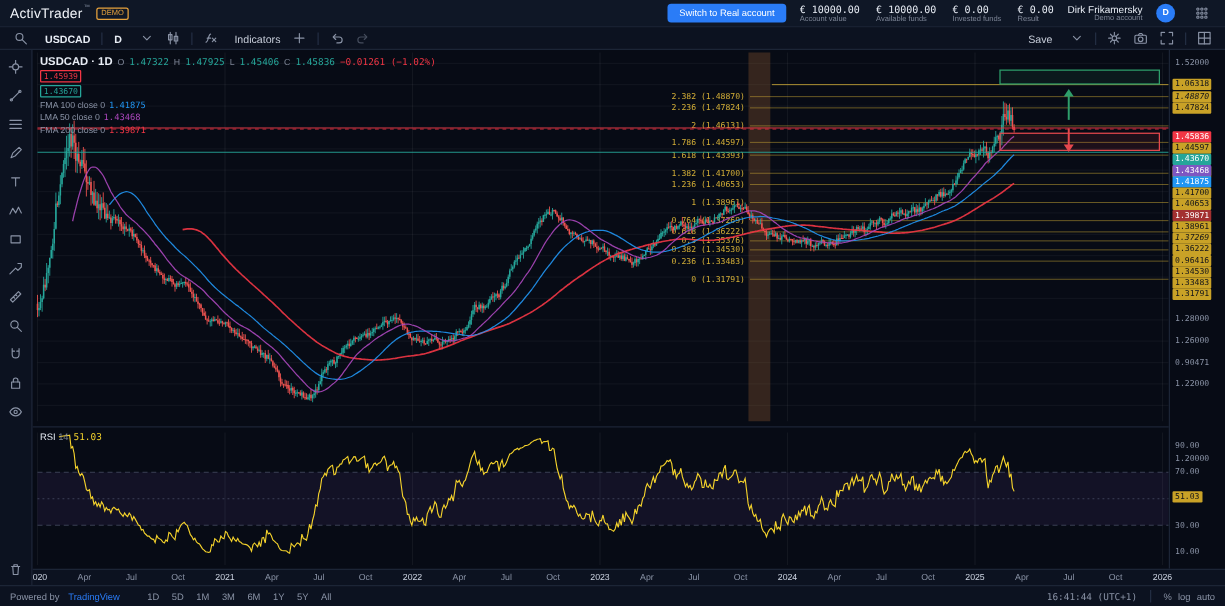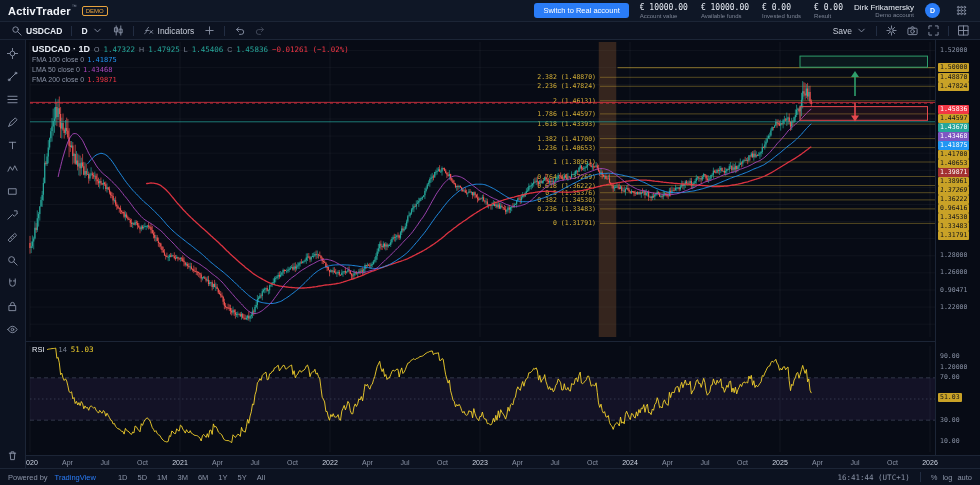--- a/index.html
+++ b/index.html
@@ -1,35 +1,35 @@
 <!DOCTYPE html>
 <html><head>
 <meta charset="utf-8">
 <style>
 *{margin:0;padding:0;box-sizing:border-box}
 html,body{background:#05080f}
 #root{position:relative;width:980px;height:485px;background:#070b15;font-family:"Liberation Sans","DejaVu Sans",sans-serif;color:#c6ccd8;overflow:hidden;user-select:none}
 svg#chart{position:absolute;left:0;top:0;pointer-events:none}
 #topbar{position:absolute;left:0;top:0;width:980px;height:22px;background:#0f1726;border-bottom:1px solid #1c2536;display:flex;align-items:center;padding:0 8px;z-index:5}
-.logo{font-size:11px;font-weight:bold;color:#f2f5fa;letter-spacing:.2px}
+.logo{font-size:11px;font-weight:normal;color:#f2f5fa;letter-spacing:.2px}
 .logo-tm{font-size:5px;color:#8a93a6;margin-left:1px;align-self:flex-start;margin-top:3px}
 .badge{font-size:6px;color:#e8a33d;border:1px solid #e8a33d;border-radius:2px;padding:0 3px;margin-left:5px;line-height:8px}
 #hdr-right{margin-left:auto;display:flex;align-items:center;gap:11px}
 .switch-btn{background:#2a7cf7;color:#fff;font-size:7.5px;border:none;border-radius:3px;padding:3px 9px;font-family:inherit;cursor:pointer}
 #metrics{display:flex;gap:13px}
 .metric .mv{font-size:8px;color:#e8edf5;font-weight:normal;font-family:"DejaVu Sans Mono",monospace}
 .metric .ml{font-size:6px;color:#7d8596;margin-top:1px}
 .user{text-align:right}
 .user .un{font-size:8px;color:#e8edf5}
 .user .us{font-size:6px;color:#7d8596}
 .avatar{width:15px;height:15px;border-radius:50%;background:#2a7cf7;color:#fff;font-size:7px;display:flex;align-items:center;justify-content:center;font-weight:bold;cursor:pointer}
 #toolbar{position:absolute;left:0;top:22px;width:980px;height:18px;background:#0c1220;border-bottom:1px solid #1c2536;display:flex;align-items:center;padding:0 6px;font-size:8.5px;z-index:5}
 #tb-left,#tb-right{display:flex;align-items:center}
 #tb-right{margin-left:auto}
-.tbtn{display:flex;align-items:center;gap:4px;padding:2px 5px;border-radius:2px;color:#c6ccd8;cursor:pointer}
+.tbtn{display:flex;align-items:center;gap:14px;padding:2px 5px;border-radius:2px;color:#c6ccd8;cursor:pointer}
 .tbtn b{color:#e8edf5;font-size:8.5px}
 .tdiv{width:1px;height:10px;background:#222d42;margin:0 4px}
 .ic{width:11px;height:11px;color:#8a93a6;display:block}
 .dim{opacity:.45}
 #side{position:absolute;left:0;top:40px;width:26px;height:428px;background:#0c1220;border-right:1px solid #1c2536;display:flex;flex-direction:column;align-items:center;padding:5px 0;gap:7px;z-index:5}
 .sideic{width:16px;height:16px;display:flex;align-items:center;justify-content:center;border-radius:2px;cursor:pointer}
 #price-axis{position:absolute;left:935px;top:40px;width:45px;height:415px;background:#070b15;border-left:1px solid #1c2536;font-family:"DejaVu Sans Mono",monospace;z-index:4}
 .axlab{position:absolute;left:2px;font-size:6.5px;color:#8a93a6;padding:0 2px;border-radius:1px;line-height:9px;white-space:nowrap}
 .axlab.level,.axlab.cur{background:#c9a227;color:#11131a}
 .axlab.last{background:#f23645;color:#fff}
@@ -41,21 +41,21 @@
 .lg-row{display:flex;gap:4px;align-items:baseline}
 .lg-title{font-size:9px;font-weight:bold;color:#e8edf5;cursor:pointer}
 .lg-k{font-size:7px;color:#7d8596}
 .lg-v{font-size:7.5px;color:#26a69a;font-family:"DejaVu Sans Mono",monospace}
 .lg-chg{font-size:7.5px;color:#f23645;font-family:"DejaVu Sans Mono",monospace}
 .lg-tag{display:table;border:1px solid;padding:0 2px;font-size:6.5px;font-family:"DejaVu Sans Mono",monospace;margin-top:2px;background:rgba(7,11,21,.75);border-radius:1px;cursor:pointer}
 .ind-row{margin-top:2px;font-size:7px;color:#8a93a6;cursor:pointer}
 .ind-v{font-family:"DejaVu Sans Mono",monospace;margin-left:3px}
 #rsi-legend{position:absolute;left:32px;top:345px;font-size:7.5px;z-index:3}
 #rsi-legend .rsi-t{color:#e8edf5}
-#rsi-legend .rsi-p{color:#7d8596;margin-left:14px}
+#rsi-legend .rsi-p{color:#7d8596;margin-left:2px}
 #rsi-legend .rsi-v{color:#f5d32c;font-family:"DejaVu Sans Mono",monospace;margin-left:4px}
 #time-axis{position:absolute;left:26px;top:455px;width:954px;height:13px;background:#0c1220;border-top:1px solid #1c2536;font-size:7px;color:#8a93a6;z-index:4}
 .tlab{position:absolute;top:3px;transform:translateX(-50%);cursor:default}
 .tlab.year{color:#cfd6e4}
 #bottom{position:absolute;left:0;top:468px;width:980px;height:17px;background:#0c1220;border-top:1px solid #1c2536;display:flex;align-items:center;padding:0 8px;font-size:7.5px;color:#8a93a6;gap:4px;z-index:5}
 .tv-link{color:#2a7cf7;cursor:pointer;margin-left:3px}
 #ranges{display:flex;gap:2px;margin-left:14px}
 .rbtn{padding:1px 4px;border-radius:2px;cursor:pointer}
 #b-right{margin-left:auto;display:flex;align-items:center;gap:6px}
 #scales{display:flex;gap:5px}
@@ -405,22 +405,22 @@
       <div class="sideic" style="margin-top:auto">
         <svg class="ic" viewBox="0 0 12 12">
           <g fill="none" stroke="currentColor" stroke-width="1" stroke-linecap="round" stroke-linejoin="round">
             <path d="M2.5 3.5h7M4.5 3.5V2h3v1.5M3.5 3.5l.5 7h4l.5-7"></path>
           </g>
         </svg>
       </div>
     </div>
 
   <div id="price-axis">
-      <div class="axlab level" style="top: 23.2px;">1.50000</div>
-      <div class="axlab level" style="top: 32.8px;">1.48870</div>
+      <div class="axlab level" style="top: 23.2px;">1.06318</div>
+      <div class="axlab level" style="top: 32.8px; font-style: italic;">1.48870</div>
       <div class="axlab level" style="top: 41.8px;">1.47824</div>
       <div class="axlab level" style="top: 56.2px; margin-top: 37px;">1.46131</div>
       <div class="axlab last" style="top: 65.2px;">1.45836</div>
       <div class="axlab level" style="top: 74.2px;">1.44597</div>
       <div class="axlab alert-teal" style="top: 83.2px;">1.43670</div>
       <div class="axlab ma-purple" style="top: 92.2px;">1.43468</div>
       <div class="axlab ma-blue" style="top: 101.2px;">1.41875</div>
       <div class="axlab level" style="top: 110.2px;">1.41700</div>
       <div class="axlab level" style="top: 119.2px;">1.40653</div>
       <div class="axlab ma-red" style="top: 128.2px;">1.39871</div>
@@ -450,20 +450,24 @@
       <span class="lg-k">O</span>
         <span class="lg-v">1.47322</span>
       <span class="lg-k">H</span>
         <span class="lg-v">1.47925</span>
       <span class="lg-k">L</span>
         <span class="lg-v">1.45406</span>
       <span class="lg-k">C</span>
         <span class="lg-v">1.45836</span>
       <span class="lg-chg">−0.01261 (−1.02%)</span>
     </div>
+    <div id="lg-tags">
+        <div class="lg-tag" style="color:#f23645;border-color:#f23645">1.45939</div>
+        <div class="lg-tag" style="color:#26a69a;border-color:#26a69a">1.43670</div>
+      </div>
     <div id="lg-inds">
         <div class="ind-row"><span>FMA 100 close 0</span><span class="ind-v" style="color:#2196f3">1.41875</span></div>
         <div class="ind-row"><span>LMA 50 close 0</span><span class="ind-v" style="color:#ab47bc">1.43468</span></div>
         <div class="ind-row"><span>FMA 200 close 0</span><span class="ind-v" style="color:#f23645">1.39871</span></div>
       </div>
   </div>
 
   <div id="rsi-legend">
     <span class="rsi-t">RSI</span><span class="rsi-p">14</span><span class="rsi-v">51.03</span>
   </div>

